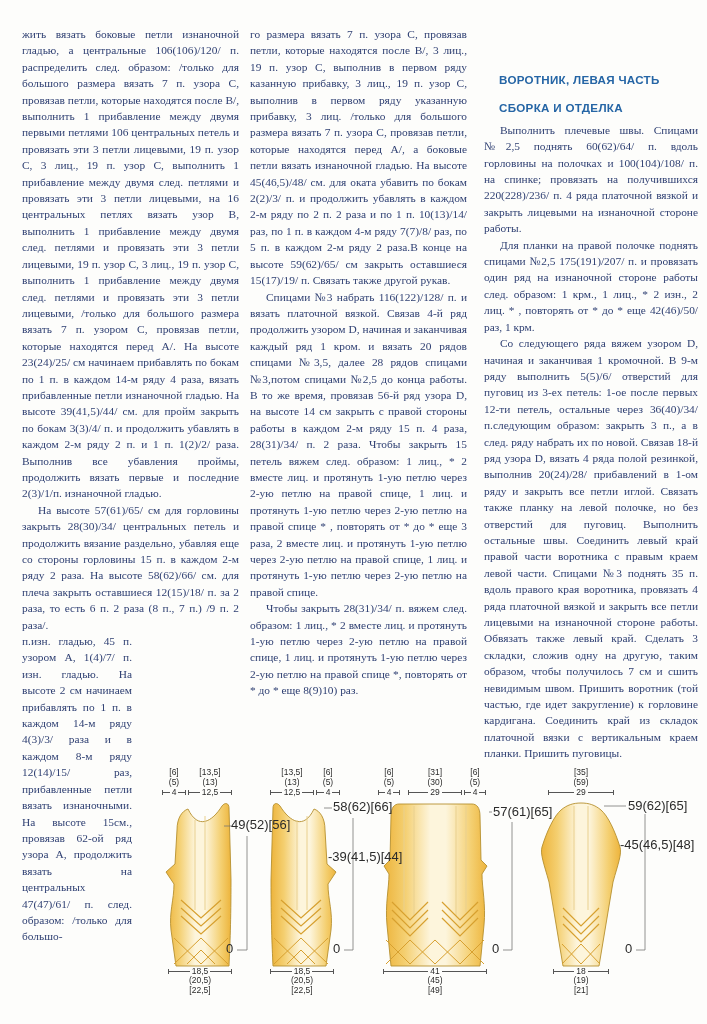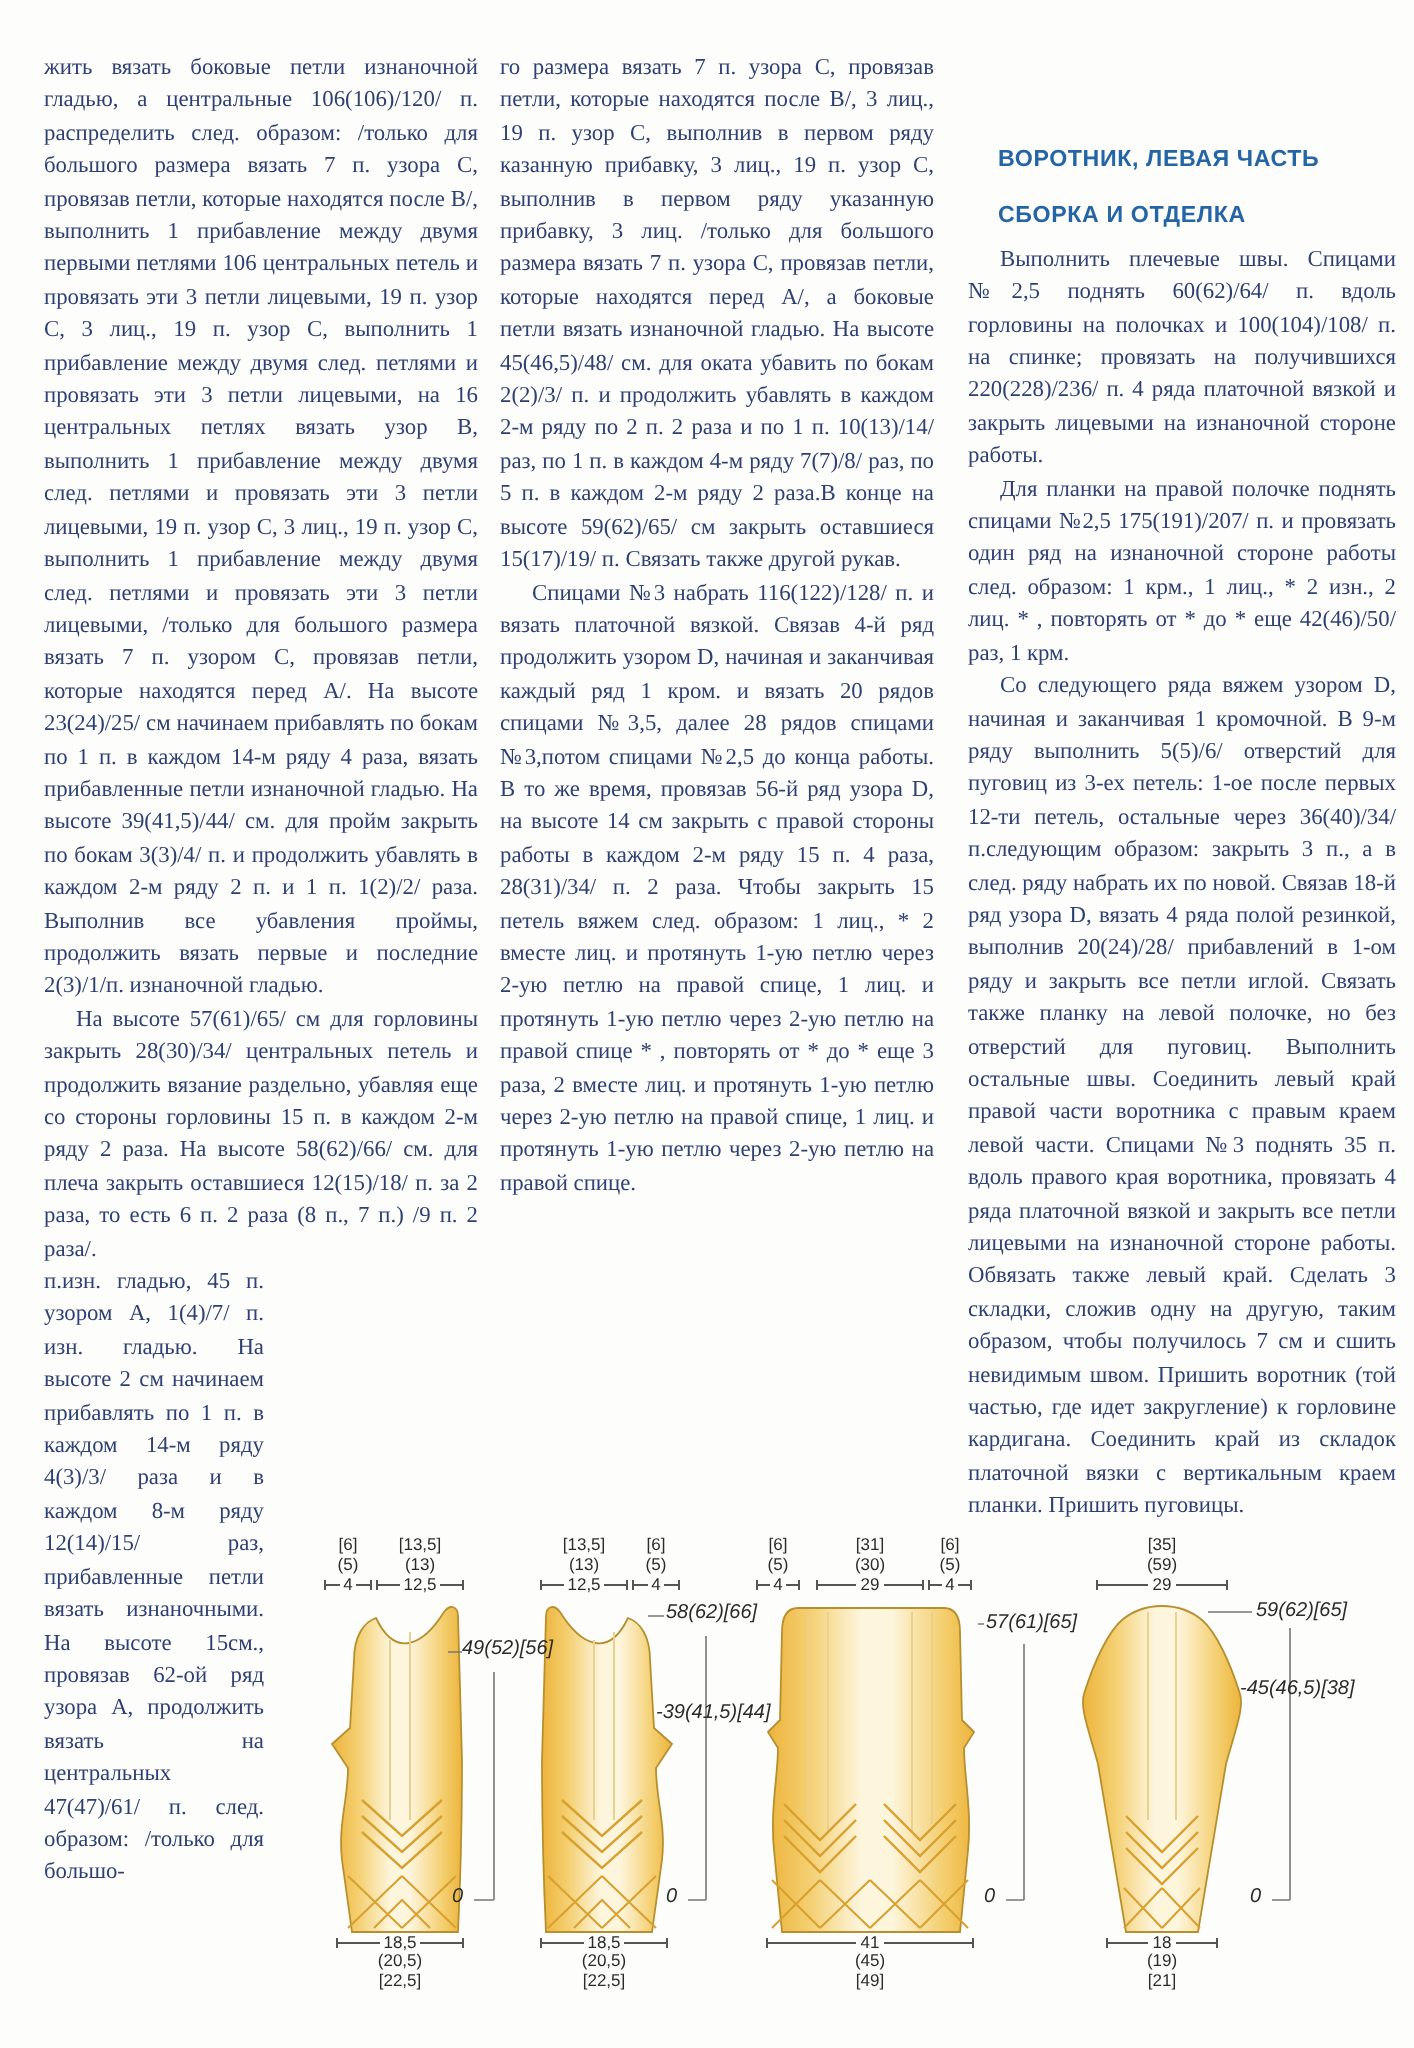--- a/index.html
+++ b/index.html
@@ -17,34 +17,35 @@
   .h-first{margin-top:2px;}
   
   #diagrams{position:absolute;left:0;top:760px;width:707px;height:264px;font-family:"Liberation Sans",sans-serif;color:#2b2b2b;}
   #diagrams svg{position:absolute;left:0;top:0;}
   .tg,.bl{position:absolute;}
   .tgl{font-size:8.5px;line-height:9.5px;text-align:center;white-space:nowrap;}
   .dim-row{display:flex;align-items:center;justify-content:center;height:10px;}
   .hl{flex:1;border-top:1px solid #555;height:0;}
   .tick{width:1px;height:5px;background:#555;}
   .dim-num{padding:0 2px;font-size:8.5px;line-height:9px;white-space:nowrap;}
-  .hlabel{position:absolute;font-size:10px;line-height:10px;white-space:nowrap;font-style:italic;}
+  .hlabel{position:absolute;font-size:13px;line-height:10px;white-space:nowrap;}
 </style>
 </head>
 <body>
 
 <div class="col" id="col1">
   <p class="cont">жить вязать боковые петли изнаночной гладью, а центральные 106(106)/120/ п. распределить след. образом: /только для большого размера вязать 7 п. узора С, провязав петли, которые находятся после В/, выполнить 1 прибавление между двумя первыми петлями 106 центральных петель и провязать эти 3 петли лицевыми, 19 п. узор С, 3 лиц., 19 п. узор С, выполнить 1 прибавление между двумя след. петлями и провязать эти 3 петли лицевыми, на 16 центральных петлях вязать узор В, выполнить 1 прибавление между двумя след. петлями и провязать эти 3 петли лицевыми, 19 п. узор С, 3 лиц., 19 п. узор С, выполнить 1 прибавление между двумя след. петлями и провязать эти 3 петли лицевыми, /только для большого размера вязать 7 п. узором С, провязав петли, которые находятся перед А/. На высоте 23(24)/25/ см начинаем прибавлять по бокам по 1 п. в каждом 14-м ряду 4 раза, вязать прибавленные петли изнаночной гладью. На высоте 39(41,5)/44/ см. для пройм закрыть по бокам 3(3)/4/ п. и продолжить убавлять в каждом 2-м ряду 2 п. и 1 п. 1(2)/2/ раза. Выполнив все убавления проймы, продолжить вязать первые и последние 2(3)/1/п. изнаночной гладью.</p>
   <p>На высоте 57(61)/65/ см для горловины закрыть 28(30)/34/ центральных петель и продолжить вязание раздельно, убавляя еще со стороны горловины 15 п. в каждом 2-м ряду 2 раза. На высоте 58(62)/66/ см. для плеча закрыть оставшиеся 12(15)/18/ п. за 2 раза, то есть 6 п. 2 раза (8 п., 7 п.) /9 п. 2 раза/.</p>
   <p class="cont narrow">п.изн. гладью, 45 п. узором А, 1(4)/7/ п. изн. гладью. На высоте 2 см начинаем прибавлять по 1 п. в каждом 14-м ряду 4(3)/3/ раза и в каждом 8-м ряду 12(14)/15/ раз, прибавленные петли вязать изнаночными. На высоте 15см., провязав 62-ой ряд узора А, продолжить вязать на центральных 47(47)/61/ п. след. образом: /только для большо-</p>
 </div>
 
 <div class="col" id="col2">
   <p class="cont">го размера вязать 7 п. узора С, провязав петли, которые находятся после В/, 3 лиц., 19 п. узор С, выполнив в первом ряду казанную прибавку, 3 лиц., 19 п. узор С, выполнив в первом ряду указанную прибавку, 3 лиц. /только для большого размера вязать 7 п. узора С, провязав петли, которые находятся перед А/, а боковые петли вязать изнаночной гладью. На высоте 45(46,5)/48/ см. для оката убавить по бокам 2(2)/3/ п. и продолжить убавлять в каждом 2-м ряду по 2 п. 2 раза и по 1 п. 10(13)/14/ раз, по 1 п. в каждом 4-м ряду 7(7)/8/ раз, по 5 п. в каждом 2-м ряду 2 раза.В конце на высоте 59(62)/65/ см закрыть оставшиеся 15(17)/19/ п. Связать также другой рукав.</p>
   <p>Спицами №3 набрать 116(122)/128/ п. и вязать платочной вязкой. Связав 4-й ряд продолжить узором D, начиная и заканчивая каждый ряд 1 кром. и вязать 20 рядов спицами №3,5, далее 28 рядов спицами №3,потом спицами №2,5 до конца работы. В то же время, провязав 56-й ряд узора D, на высоте 14 см закрыть с правой стороны работы в каждом 2-м ряду 15 п. 4 раза, 28(31)/34/ п. 2 раза. Чтобы закрыть 15 петель вяжем след. образом: 1 лиц., * 2 вместе лиц. и протянуть 1-ую петлю через 2-ую петлю на правой спице, 1 лиц. и протянуть 1-ую петлю через 2-ую петлю на правой спице * , повторять от * до * еще 3 раза, 2 вместе лиц. и протянуть 1-ую петлю через 2-ую петлю на правой спице, 1 лиц. и протянуть 1-ую петлю через 2-ую петлю на правой спице.</p>
+  <p>Чтобы закрыть 28(31)/34/ п. вяжем след. образом: 1 лиц., * 2 вместе лиц. и протянуть 1-ую петлю через 2-ую петлю на правой спице, 1 лиц. и протянуть 1-ую петлю через 2-ую петлю на правой спице *, повторять от * до * еще 8(9)10) раз.</p>
 </div>
 
 <div class="col" id="col3">
   <div class="h-blue h-first">ВОРОТНИК, ЛЕВАЯ ЧАСТЬ</div>
   <div class="h-blue">СБОРКА И ОТДЕЛКА</div>
   <p>Выполнить плечевые швы. Спицами №2,5 поднять 60(62)/64/ п. вдоль горловины на полочках и 100(104)/108/ п. на спинке; провязать на получившихся 220(228)/236/ п. 4 ряда платочной вязкой и закрыть лицевыми на изнаночной стороне работы.</p>
   <p>Для планки на правой полочке поднять спицами №2,5 175(191)/207/ п. и провязать один ряд на изнаночной стороне работы след. образом: 1 крм., 1 лиц., * 2 изн., 2 лиц. * , повторять от * до * еще 42(46)/50/ раз, 1 крм.</p>
   <p>Со следующего ряда вяжем узором D, начиная и заканчивая 1 кромочной. В 9-м ряду выполнить 5(5)/6/ отверстий для пуговиц из 3-ех петель: 1-ое после первых 12-ти петель, остальные через 36(40)/34/ п.следующим образом: закрыть 3 п., а в след. ряду набрать их по новой. Связав 18-й ряд узора D, вязать 4 ряда полой резинкой, выполнив 20(24)/28/ прибавлений в 1-ом ряду и закрыть все петли иглой. Связать также планку на левой полочке, но без отверстий для пуговиц. Выполнить остальные швы. Соединить левый край правой части воротника с правым краем левой части. Спицами №3 поднять 35 п. вдоль правого края воротника, провязать 4 ряда платочной вязкой и закрыть все петли лицевыми на изнаночной стороне работы. Обвязать также левый край. Сделать 3 складки, сложив одну на другую, таким образом, чтобы получилось 7 см и сшить невидимым швом. Пришить воротник (той частью, где идет закругление) к горловине кардигана. Соединить край из складок платочной вязки с вертикальным краем планки. Пришить пуговицы.</p>
 </div>
 
@@ -183,21 +184,21 @@
         <span class="hl"></span>
         <span class="tick"></span>
       </div>
   </div>
 
   <div class="hlabel" style="left:231px;top:60px">49(52)[56]</div>
   <div class="hlabel" style="left:333px;top:42px">58(62)[66]</div>
   <div class="hlabel" style="left:328px;top:92px">-39(41,5)[44]</div>
   <div class="hlabel" style="left:493px;top:47px">57(61)[65]</div>
   <div class="hlabel" style="left:628px;top:41px">59(62)[65]</div>
-  <div class="hlabel" style="left:620px;top:80px">-45(46,5)[38]</div>
+  <div class="hlabel" style="left:620px;top:80px">-45(46,5)[48]</div>
   <div class="hlabel" style="left:226px;top:184px">0</div>
   <div class="hlabel" style="left:333px;top:184px">0</div>
   <div class="hlabel" style="left:492px;top:184px">0</div>
   <div class="hlabel" style="left:625px;top:184px">0</div>
 
   <div class="bl" style="left:168px;top:206px;width:64px">
     <div class="dim-row">
         <span class="tick"></span>
         <span class="hl"></span>
         <span class="dim-num">18,5</span>

